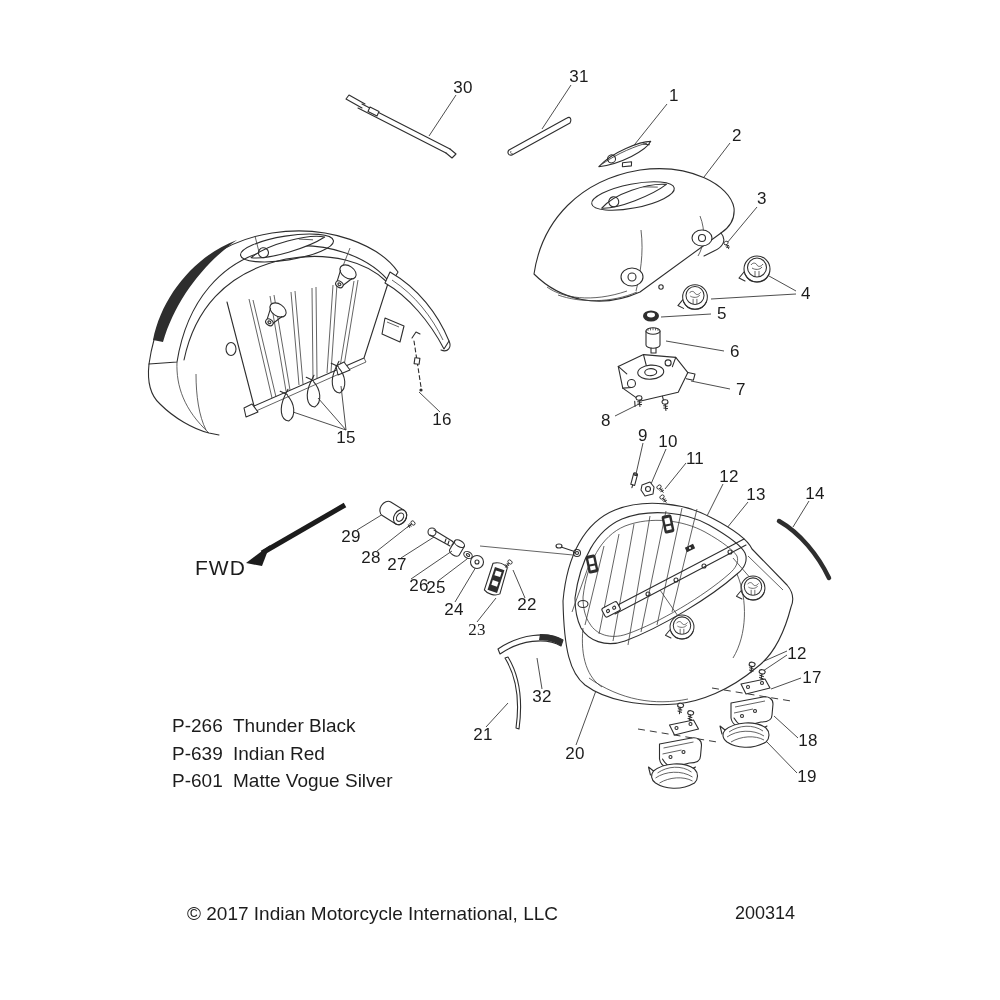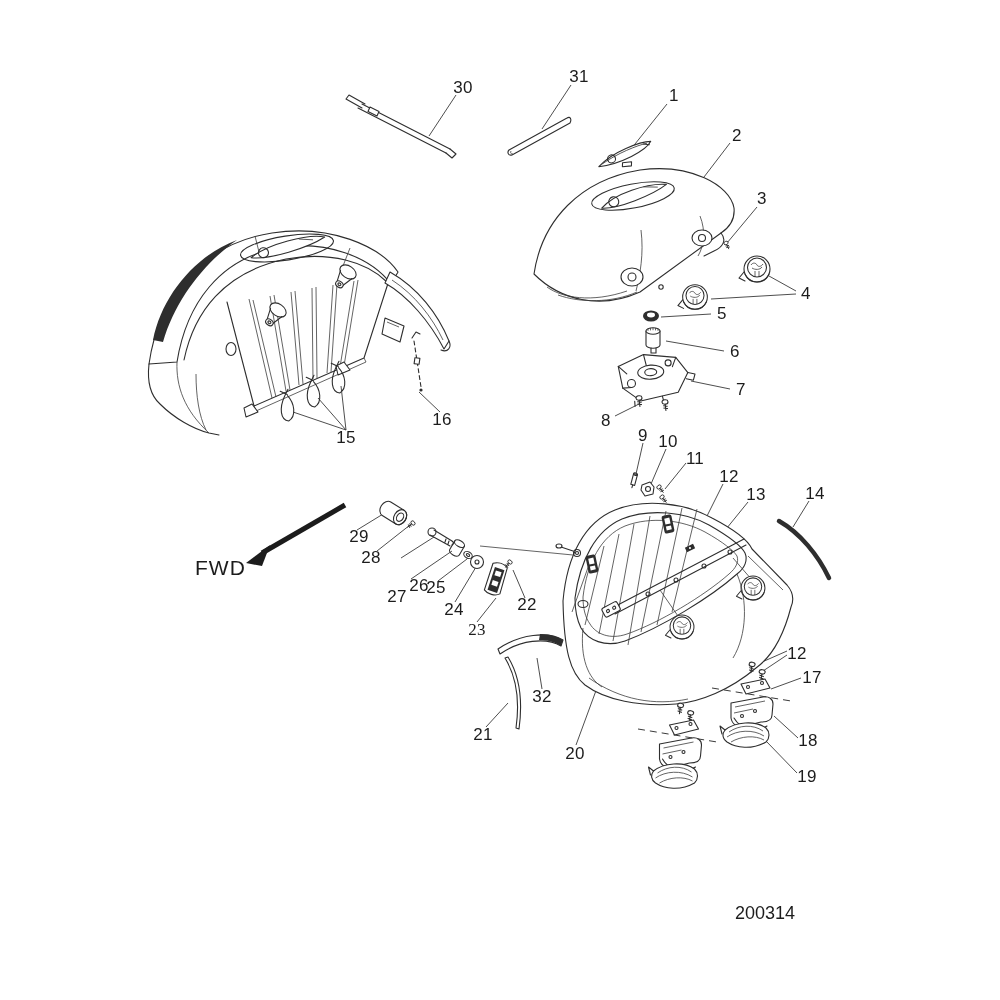--- a/index.html
+++ b/index.html
@@ -353,27 +353,35 @@
       <div class="callout" style="left: 812px; top: 678px;">17</div>
       <div class="callout" style="left: 808px; top: 741px;">18</div>
       <div class="callout" style="left: 807px; top: 777px;">19</div>
       <div class="callout" style="left: 575px; top: 754px;">20</div>
       <div class="callout" style="left: 483px; top: 735px;">21</div>
       <div class="callout" style="left: 527px; top: 605px;">22</div>
       <div class="callout" style="left: 477px; top: 630px; font-family: Liberation Serif, serif;">23</div>
       <div class="callout" style="left: 454px; top: 610px;">24</div>
       <div class="callout" style="left: 436px; top: 588px;">25</div>
       <div class="callout" style="left: 406px; top: 586px; margin-left: 13px;">26</div>
-      <div class="callout" style="left: 397px; top: 565px; margin-top: 32px;">27</div>
+      <div class="callout" style="left: 397px; top: 565px;">27</div>
       <div class="callout" style="left: 371px; top: 558px;">28</div>
-      <div class="callout" style="left: 351px; top: 537px; margin-left: 8px;">29</div>
+      <div class="callout" style="left: 351px; top: 537px;">29</div>
       <div class="callout" style="left: 463px; top: 88px;">30</div>
       <div class="callout" style="left: 579px; top: 77px;">31</div>
       <div class="callout" style="left: 542px; top: 697px;">32</div>
       <div class="callout" style="left: 797px; top: 654px;">12</div>
     </div>
 
 <div id="fwd-label">FWD</div>
 
-
+<div id="legend">
+  <div id="legend-rows">
+        <div class="legend-row"><span class="legend-code">P-266</span><span class="legend-name">Thunder Black</span></div>
+        <div class="legend-row"><span class="legend-code">P-639</span><span class="legend-name">Indian Red</span></div>
+        <div class="legend-row"><span class="legend-code">P-601</span><span class="legend-name">Matte Vogue Silver</span></div>
+      </div>
+</div>
+
+<div id="copyright">© 2017 Indian Motorcycle International, LLC</div>
 <div id="docnum">200314</div>
 
 </div>
 
 </body></html>

